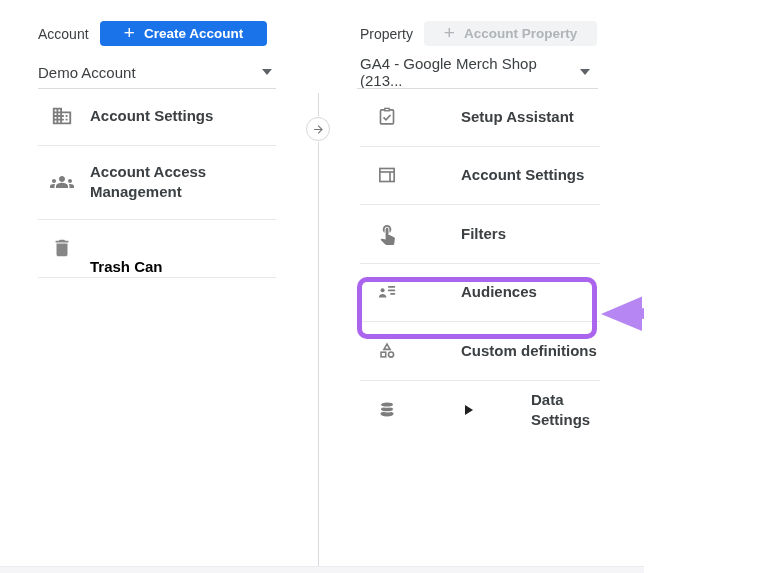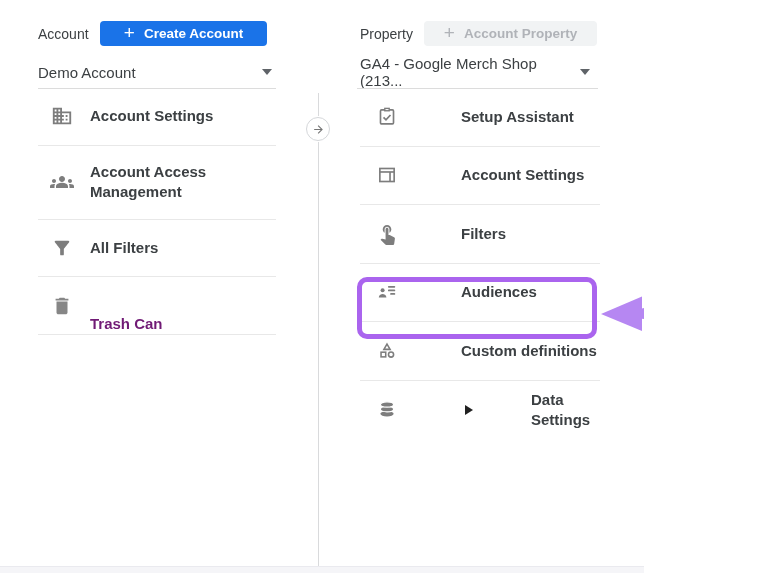--- a/index.html
+++ b/index.html
@@ -46,21 +46,21 @@
   }
   .menu-left .row { height:57.5px; padding-left:12px; }
   .menu-left .row.tall { height:74px; }
   .menu-left .row:last-child { height:58px; }
   .menu-right .row { height:58.5px; padding-left:15px;gap:48px; }
   .menu-right .row:last-child { border-bottom:none; }
   .micon { width:24px; height:24px; flex:none; display:flex; align-items:center; justify-content:center; }
   .mlabel { font-size:15px; color:#3c4043; line-height:20px; }
   .menu-left .mlabel { margin-left:16px; }
   .menu-right .mlabel { margin-left:14px; }
-  .mlabel.disabled { color:#701a75;margin-top:37px; }
+  .mlabel.disabled { color:#000000;margin-top:37px; }
   .expander {
     width:0; height:0; margin-left:18px;
     border-left:8px solid #212121;
     border-top:5px solid transparent; border-bottom:5px solid transparent;
   }
   .expander + .mlabel { margin-left:10px; }
 
   .v-divider { position:absolute; left:318px; top:93px; width:1px; height:480px; background:#d9dadc; }
   .collapse-btn {
     position:absolute; left:306px; top:117px; width:24px; height:24px;
@@ -119,28 +119,20 @@
     <div class="row tall">
       <span class="micon">
         <svg width="24" height="24" viewBox="0 0 24 24" fill="#7d7d7d">
             <path d="M12 12.75c1.63 0 3.07.39 4.24.9 1.08.48 1.76 1.56 1.76 2.73V18H6v-1.61c0-1.18.68-2.26 1.76-2.73 1.17-.52 2.61-.91 4.24-.91zM4 13c1.1 0 2-.9 2-2s-.9-2-2-2-2 .9-2 2 .9 2 2 2zm1.13 1.1c-.37-.06-.74-.1-1.13-.1-.99 0-1.93.21-2.78.58C.48 14.9 0 15.62 0 16.43V18h4.5v-1.61c0-.83.23-1.61.63-2.29zM20 13c1.1 0 2-.9 2-2s-.9-2-2-2-2 .9-2 2 .9 2 2 2zm4 3.43c0-.81-.48-1.53-1.22-1.85-.85-.37-1.79-.58-2.78-.58-.39 0-.76.04-1.13.1.4.68.63 1.46.63 2.29V18H24v-1.57zM12 6c1.66 0 3 1.34 3 3s-1.34 3-3 3-3-1.34-3-3 1.34-3 3-3z"></path>
           </svg>
       </span>
       <span class="mlabel">Account Access Management</span>
     </div>
     <div class="row">
       <span class="micon">
-        <svg width="22" height="22" viewBox="0 0 24 24" fill="#7d7d7d">
-            <path d="M4.25 5.61C6.27 8.2 10 13 10 13v6c0 .55.45 1 1 1h2c.55 0 1-.45 1-1v-6s3.72-4.8 5.74-7.39c.51-.66.04-1.61-.79-1.61H5.04c-.83 0-1.3.95-.79 1.61z"></path>
-          </svg>
-      </span>
-      <span class="mlabel">All Filters</span>
-    </div>
-    <div class="row">
-      <span class="micon">
         <svg width="22" height="22" viewBox="0 0 24 24" fill="#868686">
             <path d="M6 19c0 1.1.9 2 2 2h8c1.1 0 2-.9 2-2V7H6v12zM19 4h-3.5l-1-1h-5l-1 1H5v2h14V4z"></path>
           </svg>
       </span>
       <span class="mlabel disabled">Trash Can</span>
     </div>
   </div>
 
   <div class="menu menu-right">
     <div class="row">

